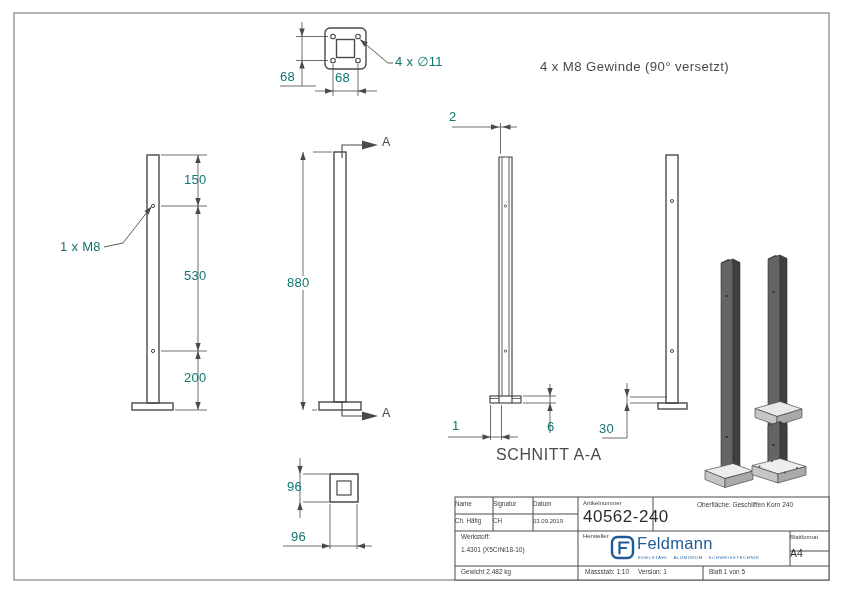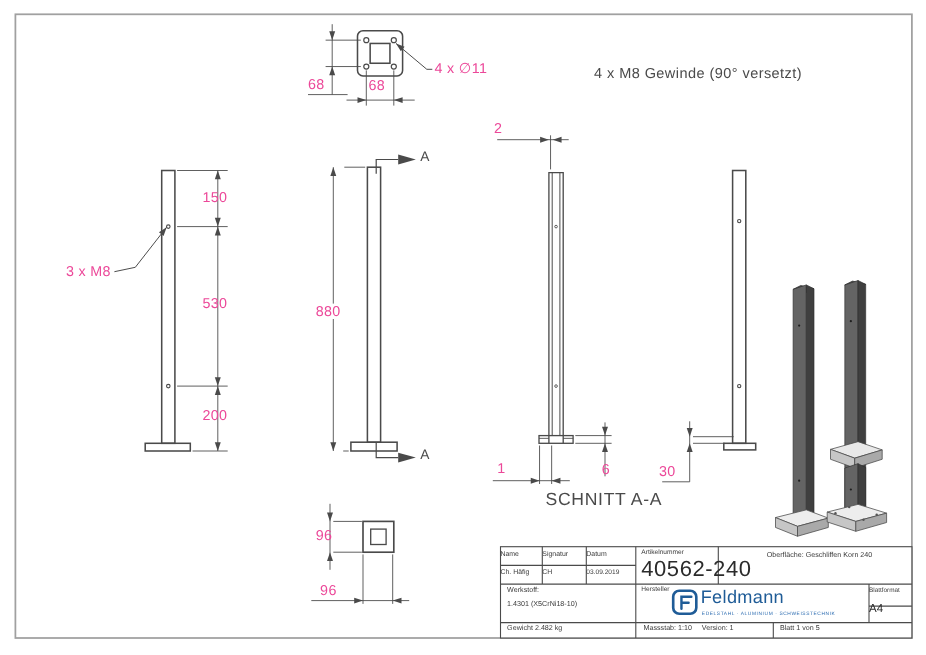--- a/index.html
+++ b/index.html
@@ -1,28 +1,28 @@
 <!DOCTYPE html>
 <html><head>
 <meta charset="utf-8">
 <style>
   html,body{margin:0;padding:0;background:#fff;}
   .page{position:relative;width:842px;height:595px;background:#ffffff;overflow:hidden;
         font-family:"Liberation Sans",sans-serif;color:#4a4a4a;}
   .art{position:absolute;left:0;top:0;}
   .lbl{position:absolute;white-space:nowrap;line-height:1.05;}
-  .dim{font-size:13px;color:#ec4899;letter-spacing:.3px;}
+  .dim{font-size:13px;color:#0f766e;letter-spacing:.3px;}
   .c{}
   .wbg{background:#fff;padding:0 1px;}
   .sec{font-size:16px;letter-spacing:.6px;color:#4a4a4a;margin-left:33px;}
   .mark{font-size:12.5px;color:#4a4a4a;}
   .note{font-size:13.2px;letter-spacing:.4px;color:#4a4a4a;}
   .tb{color:#3c3c3c;}
   .t63{font-size:6.3px;} .t60{font-size:6px;} .t65{font-size:6.5px;} .t58{font-size:5.8px;}
-  .art15{font-size:20px;letter-spacing:.5px;color:#2b2b2b;}
+  .art15{font-size:17px;letter-spacing:.5px;color:#2b2b2b;}
   .a4{font-size:10.5px;color:#2b2b2b;}
   .logo{font-size:16.5px;color:#1f5c97;letter-spacing:.3px;}
   .tag{font-size:4.4px;color:#2a6bb0;letter-spacing:.55px;}
 </style>
 </head>
 <body>
 
 <div class="page">
 
 <svg class="art" width="842" height="595" viewBox="0 0 842 595" stroke="#4a4a4a" fill="none" stroke-width="1">
@@ -192,21 +192,21 @@
 </svg>
 
 <div class="lbl note" style="left:540px;top:60px;">4 x M8 Gewinde (90° versetzt)</div>
 <div class="lbl dim" style="left:395px;top:55px;">4 x ∅11</div>
 <div class="lbl dim c" style="left:280px;top:70px;width:22px;">68</div>
 <div class="lbl dim c" style="left:335px;top:71px;width:22px;">68</div>
 
 <div class="lbl dim c" style="left:184px;top:173px;width:28px;">150</div>
 <div class="lbl dim c" style="left:184px;top:269px;width:28px;">530</div>
 <div class="lbl dim c" style="left:184px;top:371px;width:28px;">200</div>
-<div class="lbl dim" style="left:60px;top:240px;">3 x M8</div>
+<div class="lbl dim" style="left:60px;top:240px;">1 x M8</div>
 
 <div class="lbl dim c wbg" style="left:286px;top:276px;width:32px;">880</div>
 <div class="lbl mark" style="left:382px;top:136px;">A</div>
 <div class="lbl mark" style="left:382px;top:407px;">A</div>
 
 <div class="lbl dim c" style="left:449px;top:110px;width:16px;">2</div>
 <div class="lbl dim c" style="left:452px;top:419px;width:16px;">1</div>
 <div class="lbl dim c" style="left:547px;top:420px;width:16px;">6</div>
 <div class="lbl sec c" style="left:463px;top:447px;width:90px;">SCHNITT A-A</div>
 

